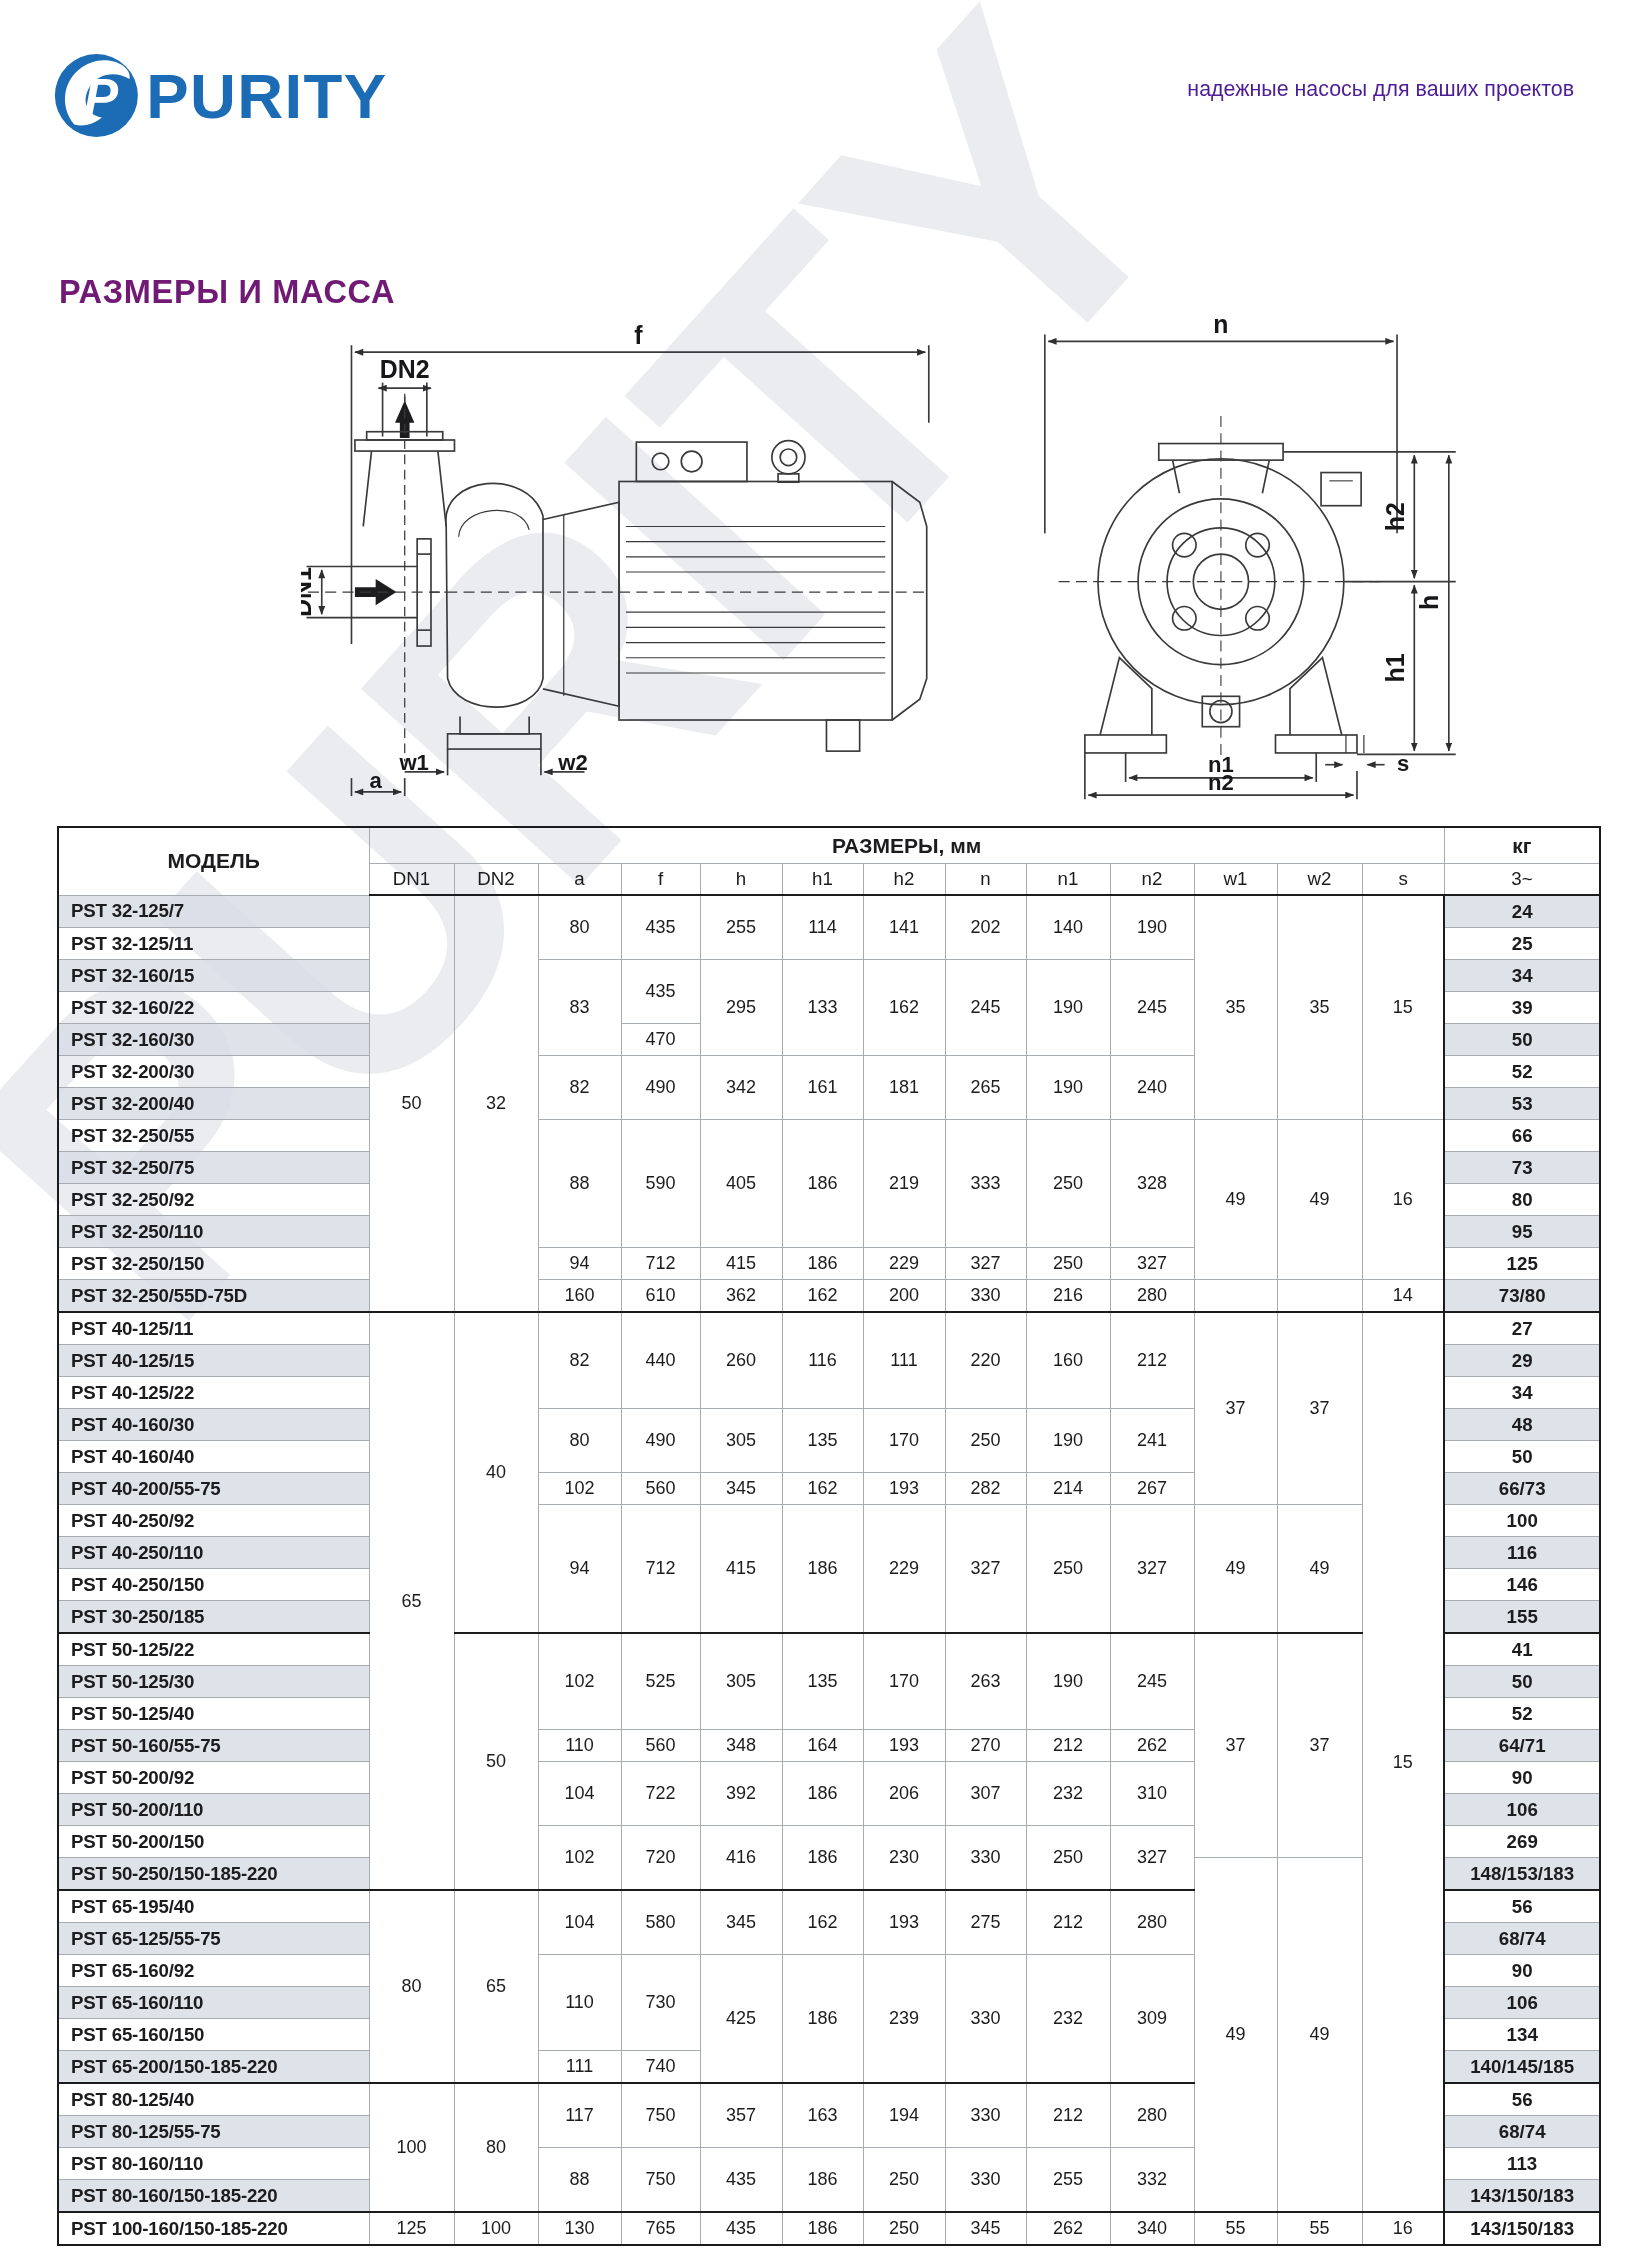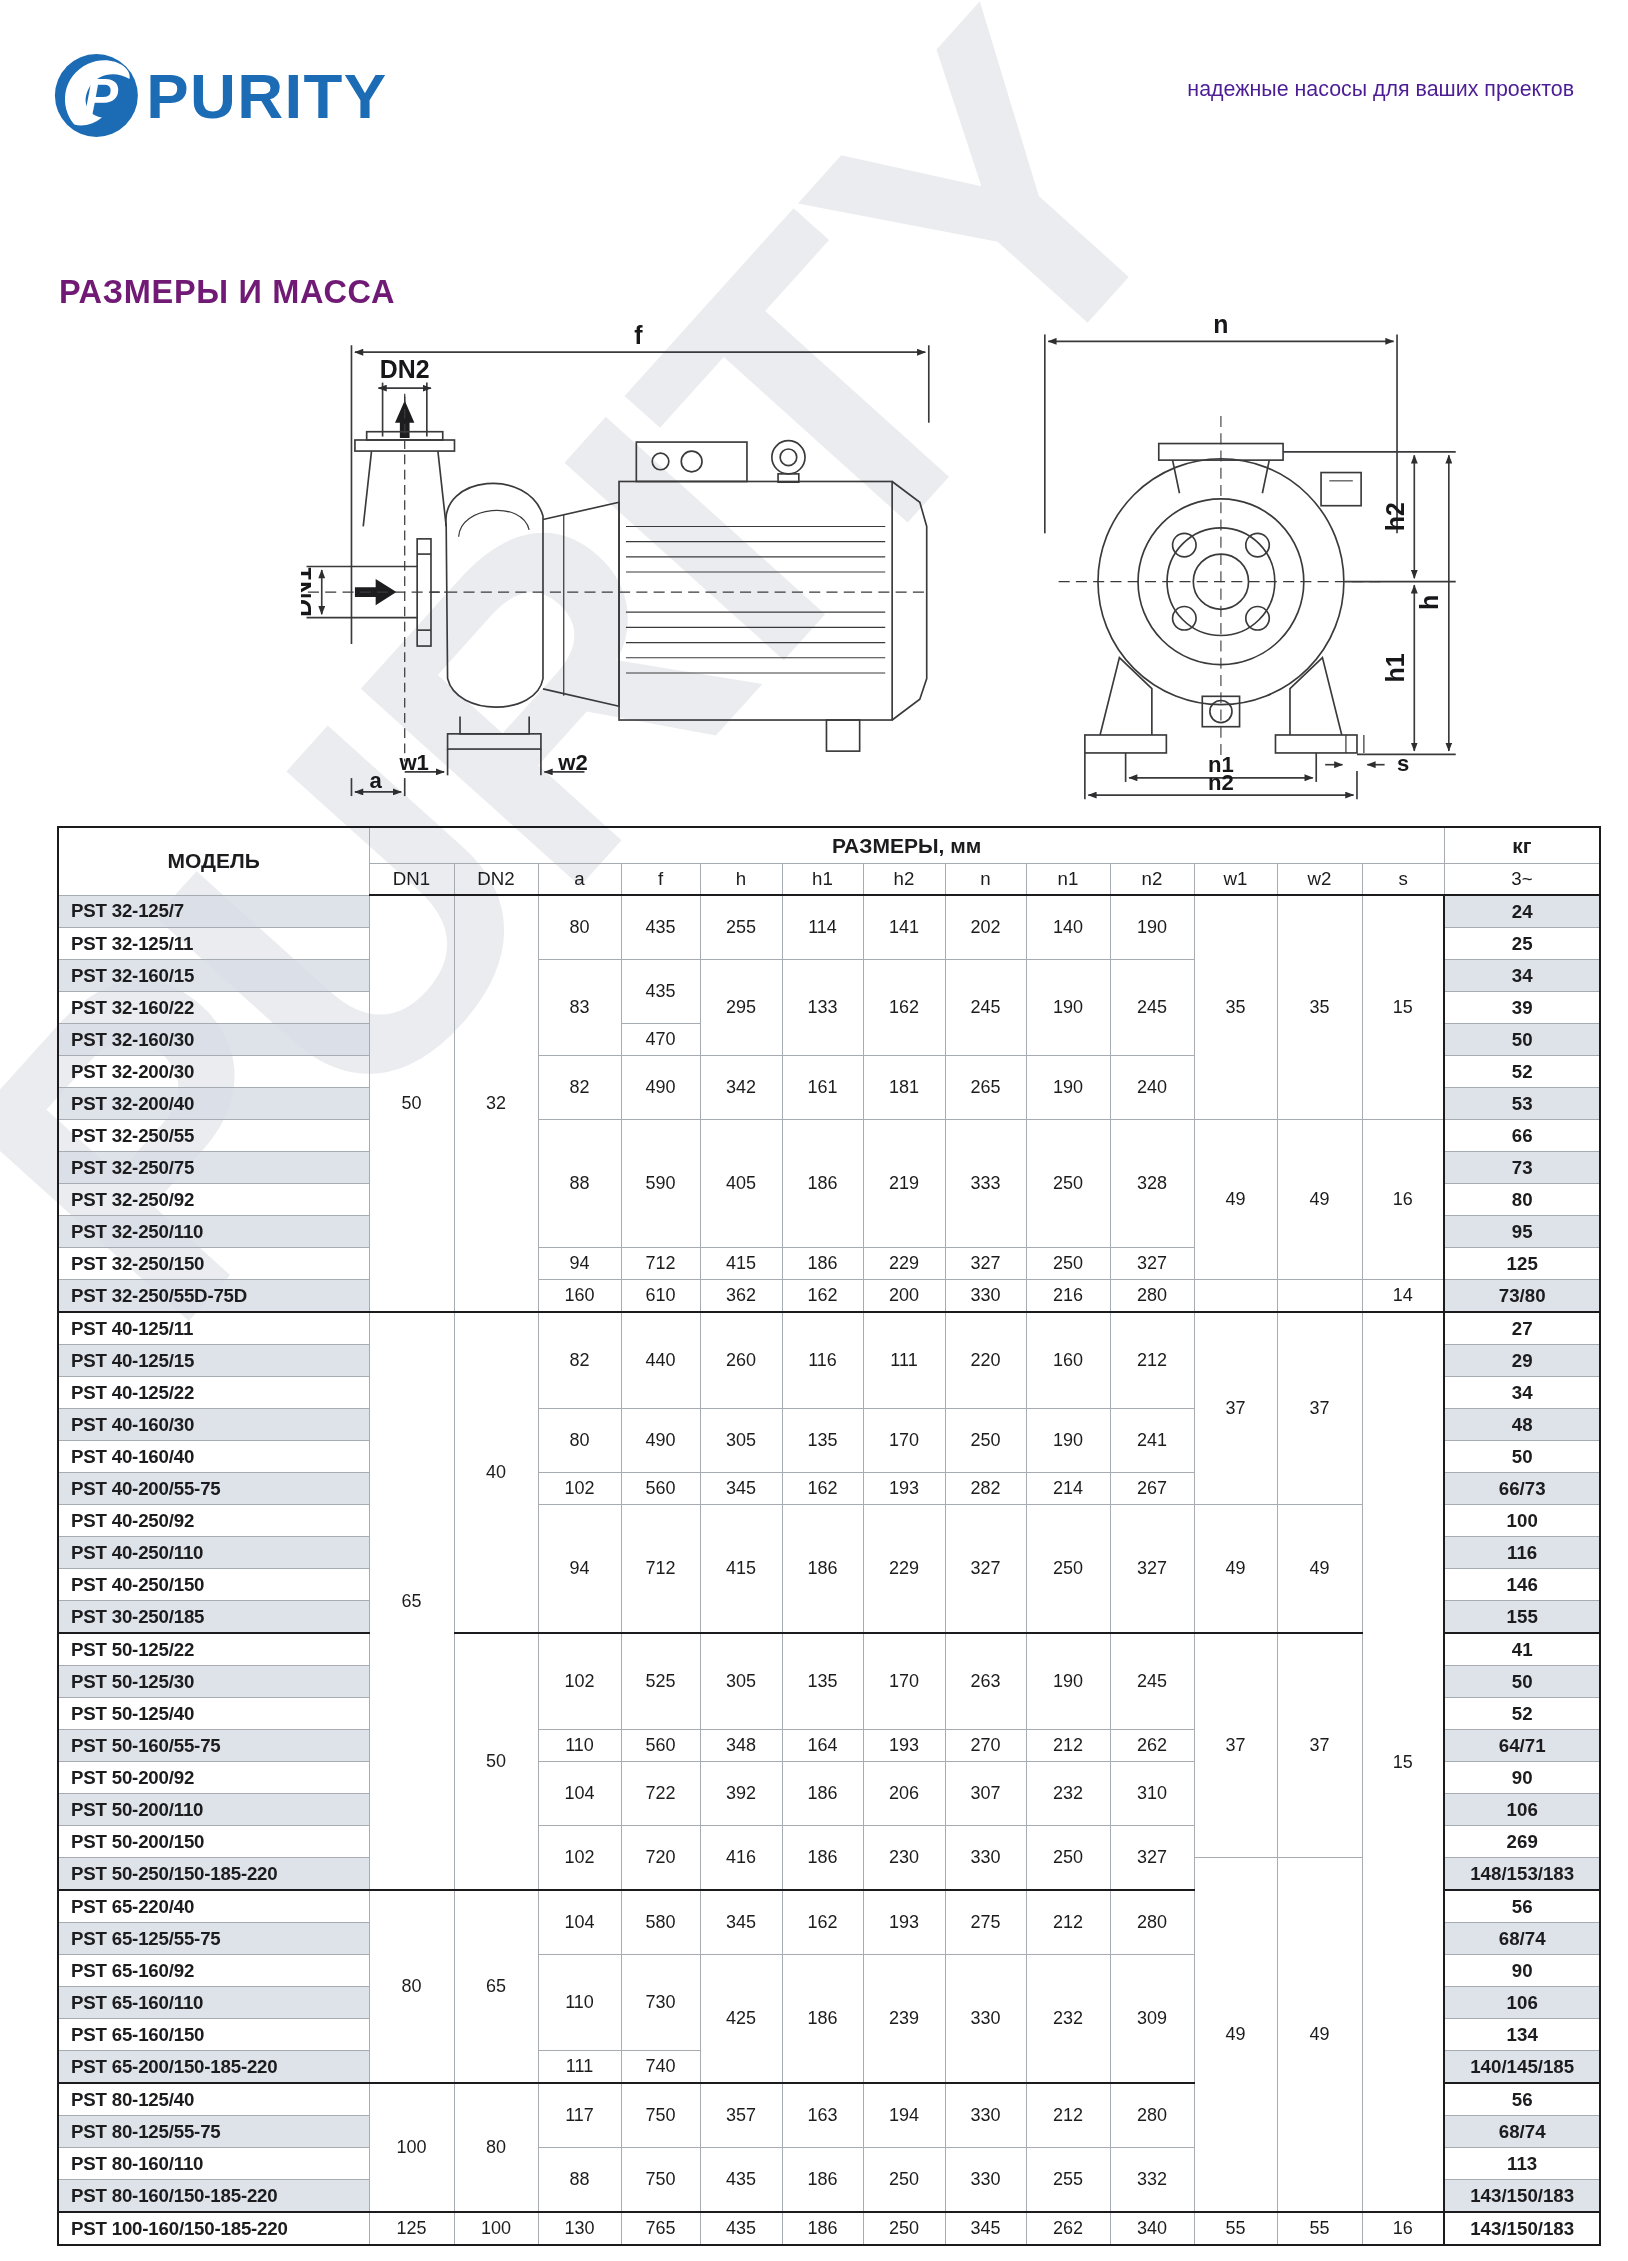--- a/index.html
+++ b/index.html
@@ -524,21 +524,21 @@
           <td class="num" rowspan="2">327</td>
           <td class="kg">269</td>
         </tr>
         <tr class="shaded">
           <td class="model">PST 50-250/150-185-220</td>
           <td class="num" rowspan="11">49</td>
           <td class="num" rowspan="11">49</td>
           <td class="kg">148/153/183</td>
         </tr>
         <tr>
-          <td class="model gs">PST 65-220/40</td>
+          <td class="model gs">PST 65-195/40</td>
           <td class="num gs" rowspan="6">80</td>
           <td class="num gs" rowspan="6">65</td>
           <td class="num gs" rowspan="2">104</td>
           <td class="num gs" rowspan="2">580</td>
           <td class="num gs" rowspan="2">345</td>
           <td class="num gs" rowspan="2">162</td>
           <td class="num gs" rowspan="2">193</td>
           <td class="num gs" rowspan="2">275</td>
           <td class="num gs" rowspan="2">212</td>
           <td class="num gs" rowspan="2">280</td>

